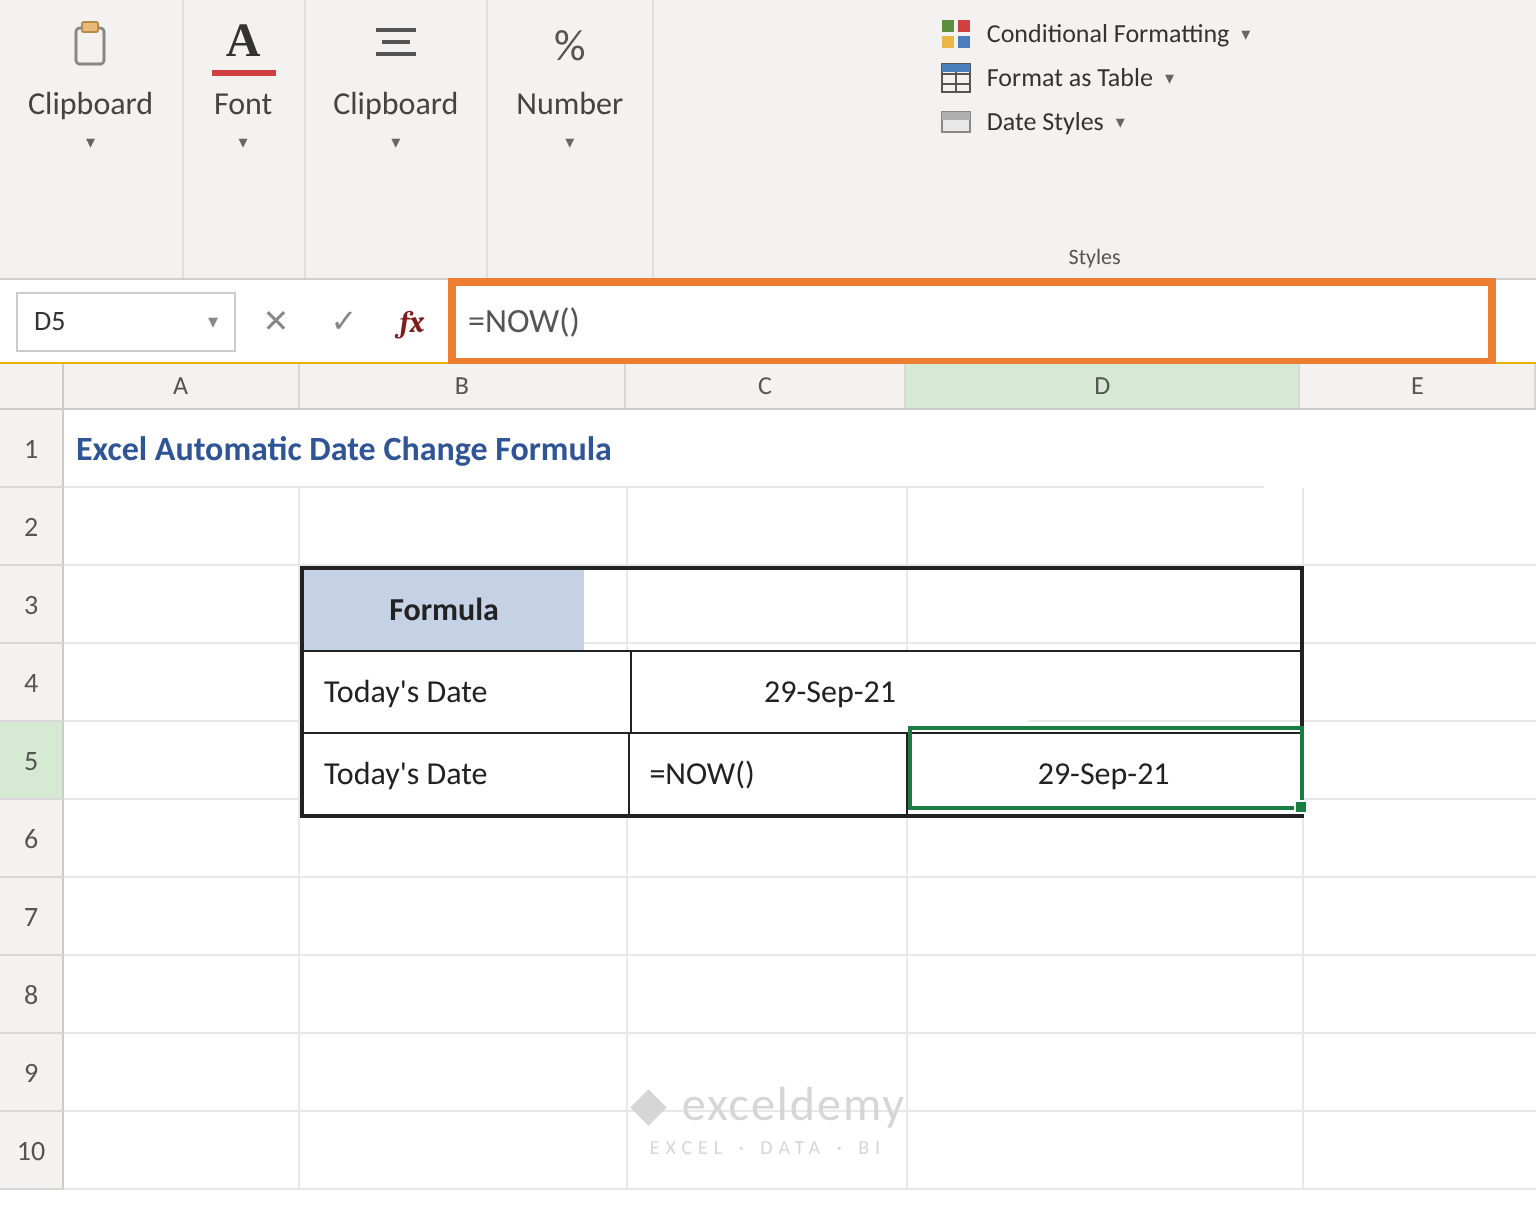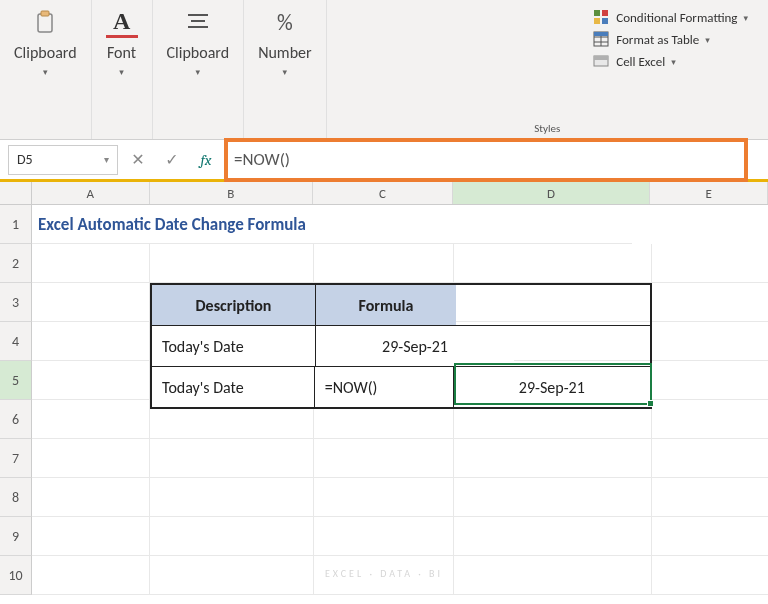--- a/index.html
+++ b/index.html
@@ -1,36 +1,36 @@
 <!DOCTYPE html>
 <html><head>
 <meta charset="utf-8">
 <style>
 * { box-sizing: border-box; margin: 0; padding: 0; font-family: "Segoe UI", Calibri, Arial, sans-serif; }
 body { background: #fff; width: 768px; height: 604px; overflow: hidden; position: relative; }
 
 
 .ribbon { display: flex; background: #f3f2f1; border-bottom: 1px solid #d0d0d0; height: 140px; }
 .ribbon-group { display: flex; flex-direction: column; align-items: center; justify-content: space-between; padding: 6px 14px 4px; border-right: 1px solid #e0e0e0; }
-.ribbon-group.wide { flex: 1; border-right: none; align-items: flex-end; }
+.ribbon-group.wide { flex: 1; border-right: none; align-items: center; }
 .ribbon-btn { display: flex; flex-direction: column; align-items: center; gap: 4px; cursor: default; }
 .ribbon-icon { width: 32px; height: 32px; display: flex; align-items: center; justify-content: center; }
 .ribbon-label { font-size: 16px; color: #444; text-align: center; line-height: 1.1; margin-top: 2px; }
 .dropdown-caret { font-size: 9px; color: #666; }
 .styles-list { display: flex; flex-direction: column; gap: 4px; padding: 2px 6px; }
 .styles-item { display: flex; align-items: center; gap: 6px; font-size: 13px; color: #333; }
 .styles-item .mini-icon { width: 18px; height: 18px; display: flex; align-items: center; justify-content: center; }
 .styles-footer { font-size: 11px; color: #555; align-self: center; margin-top: 6px; }
 
 
-.formula-row { display: flex; align-items: center; height: 42px; border-bottom: 3px solid #eab308; background: #fff; padding: 4px 8px; gap: 6px; }
+.formula-row { display: flex; align-items: center; height: 42px; border-bottom: 1px solid #eab308; background: #fff; padding: 4px 8px; gap: 6px; }
 .name-box { width: 110px; height: 30px; border: 1px solid #ccc; display: flex; align-items: center; padding: 0 8px; font-size: 14px; color: #333; background: #fff; justify-content: space-between; }
 .nb-caret { color: #888; font-size: 10px; }
 .fx-btn { width: 28px; height: 28px; display: flex; align-items: center; justify-content: center; color: #888; font-size: 16px; }
-.fx-btn.fx { font-style: italic; font-family: Cambria, serif; color: #0f766e; font-size: 15px; font-weight: normal; }
+.fx-btn.fx { font-style: italic; font-family: Cambria, serif; color: #7f1d1d; font-size: 15px; font-weight: bold; }
 .formula-input-wrap { flex: 1; position: relative; height: 36px; display: flex; align-items: center; }
 .formula-highlight { position: absolute; left: -2px; right: 12px; top: -4px; bottom: -4px; border: 4px solid #ed7d31; }
 .formula-input { position: relative; padding-left: 8px; font-size: 17px; color: #555; font-family: Calibri, Arial, sans-serif; }
 
 
 .grid-wrap { position: relative; }
 .col-headers { display: flex; border-bottom: 1px solid #ccc; background: #f3f2f1; }
 .corner { width: 32px; height: 22px; border-right: 1px solid #ccc; background: #f3f2f1; }
 .col-h { height: 22px; border-right: 1px solid #d8d8d8; display: flex; align-items: center; justify-content: center; font-size: 13px; color: #555; background: #f3f2f1; }
 .grid-body { display: flex; }
@@ -132,21 +132,21 @@
         <span>Format as Table</span>
         <span class="dropdown-caret">▾</span>
       </div>
       <div class="styles-item">
         <span class="mini-icon">
             <svg width="16" height="16">
               <rect x="1" y="3" width="14" height="10" fill="#e8e8e8" stroke="#888"></rect>
               <rect x="1" y="3" width="14" height="4" fill="#b0b0b0"></rect>
             </svg>
           </span>
-        <span>Cell Excel</span>
+        <span>Date Styles</span>
         <span class="dropdown-caret">▾</span>
       </div>
     </div>
     <div class="styles-footer">Styles</div>
   </div>
 </div>
 
 <div class="formula-row">
   <div class="name-box">
     <span>D5</span>
@@ -248,21 +248,20 @@
       <div class="grid-row">
           <div class="cell" style="width:118px"></div>
           <div class="cell" style="width:164px"></div>
           <div class="cell" style="width:140px"></div>
           <div class="cell" style="width:198px"></div>
           <div class="cell" style="width:118px"></div>
         </div>
 
       <div class="dt" style="left:118px;top:78px;width:502px;">
         <div class="dt-header">
-          <div class="dt-h" style="width:164px">Description</div>
           <div class="dt-h" style="width:140px">Formula</div>
         </div>
         <div class="dt-row">
           <div class="dt-c" style="width:164px">Today's Date</div>
           <div class="dt-c center" style="width:198px">29-Sep-21</div>
         </div>
         <div class="dt-row">
           <div class="dt-c" style="width:164px">Today's Date</div>
           <div class="dt-c" style="width:140px">=NOW()</div>
           <div class="dt-c center" style="width:198px">29-Sep-21</div>
@@ -271,14 +270,15 @@
 
       <div class="sel-box" style="left:422px;top:158px;width:198px;height:42px;">
         <div class="sel-handle"></div>
       </div>
 
     </div>
   </div>
 </div>
 
 <div class="watermark">
+  <div class="logo">◆ <span>exceldemy</span></div>
   <div class="sub">EXCEL · DATA · BI</div>
 </div>
 
 </body></html>

